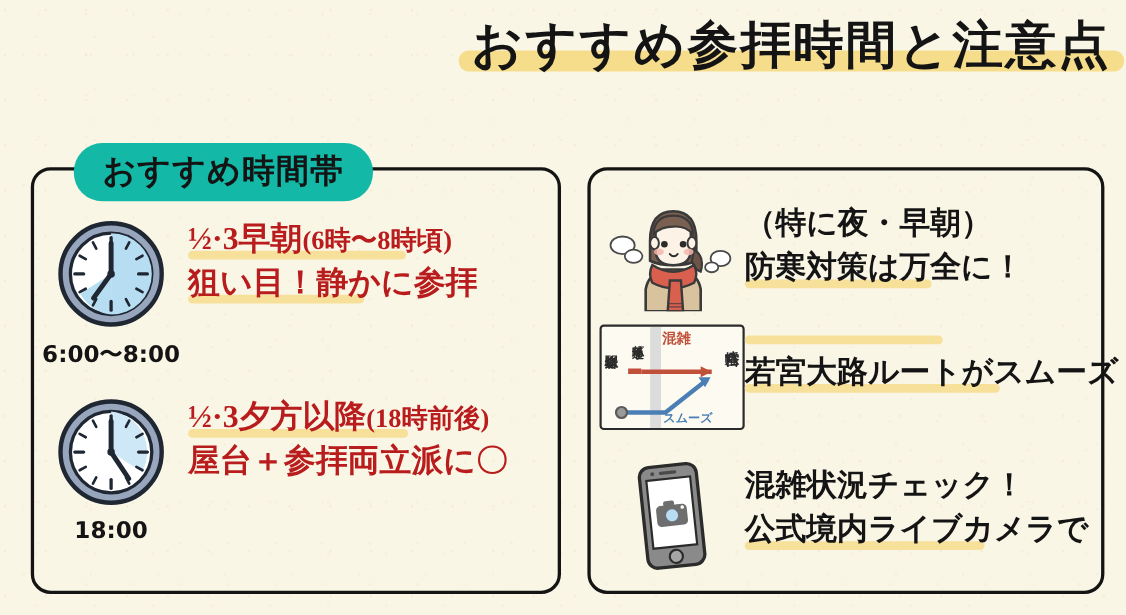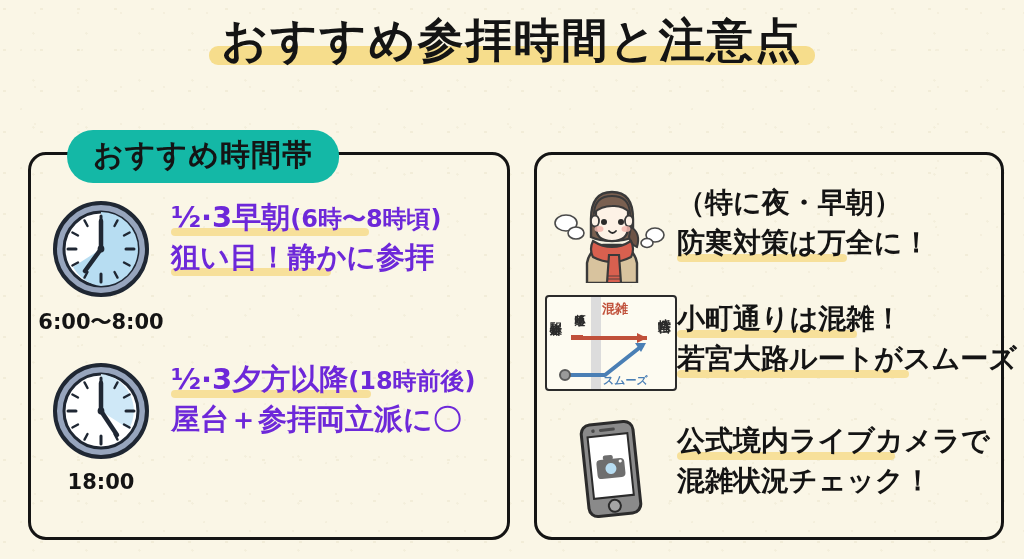--- a/index.html
+++ b/index.html
@@ -18,21 +18,21 @@
       radial-gradient(circle at 63% 71%, rgba(214,204,170,.18) 0 1.1px, transparent 1.3px),
       radial-gradient(circle at 35% 85%, rgba(214,204,170,.18) 0 1px, transparent 1.2px),
       radial-gradient(circle at 82% 35%, rgba(214,204,170,.16) 0 1px, transparent 1.2px);
     background-size:37px 41px, 53px 47px, 61px 59px, 43px 37px;
     pointer-events:none;
   }
 
   
   .title-wrap{
     position:absolute;left:0;right:0;top:14px;
-    text-align:center;
+    text-align:right;
   }
   .title{
     display:inline-block;position:relative;
     font-size:46px;font-weight:700;letter-spacing:2px;
     line-height:1.15;
     color:#141414;
     padding:0 14px;
   }
   .title .title-hl{
     position:absolute;left:2px;right:2px;bottom:2px;height:19px;
@@ -77,21 +77,21 @@
     padding-top:4px;
   }
   .clock-caption{
     margin-top:5px;font-size:21px;font-weight:600;letter-spacing:0px;color:#141414;
   }
 
   .time-text{padding-top:6px;flex:1;}
   .tline{
     position:relative;display:inline-block;
     font-size:29px;font-weight:700;letter-spacing:0px;
-    line-height:1.38;white-space:nowrap;color:#6d28d9;
+    line-height:1.38;white-space:nowrap;color:#b91c1c;font-family:Liberation Serif, serif;
   }
   .tline .hl{
     position:absolute;left:0;bottom:1px;height:8px;border-radius:4px;
     background:#f7e09a;z-index:0;
   }
   .tline .tx{position:relative;z-index:1;}
   .tline .small{font-size:24px;}
 
   
   .note-row{
@@ -296,21 +296,20 @@
         <span class="map-label vlabel" style="left:3px;top:16px;font-size:12px;">鎌倉駅</span>
         <span class="map-label vlabel" style="left:27px;top:9px;font-size:11px;">小町通り</span>
         <span class="map-label" style="left:55px;top:5px;font-size:13px;color:#c0503a;">混雑</span>
         <span class="map-label vlabel" style="right:4px;top:12px;font-size:13px;">八幡宮</span>
         <span class="map-label" style="left:56px;bottom:3px;font-size:11px;color:#4a7fb5;">スムーズ</span>
       </div>
     </div>
     <div class="note-text">
       <div><span class="nline">
         <span class="hl" style="width:180px"></span>
-        <span class="tx">小町通りは混雑！</span>
       </span></div>
       <div><span class="nline">
         <span class="hl" style="width:232px"></span>
         <span class="tx">若宮大路ルートがスムーズ</span>
       </span></div>
     </div>
   </div>
 
   <div class="note-row" id="note-row-2">
     <div class="note-icon">
@@ -324,22 +323,22 @@
 
           <rect x="36" y="42" width="28" height="19" rx="4" fill="#6e6e6e"></rect>
           <rect x="43" y="38" width="10" height="5" rx="2" fill="#6e6e6e"></rect>
           <circle cx="50" cy="51.5" r="6.5" fill="#b7ddf2" stroke="#6e6e6e" stroke-width="2"></circle>
           <circle cx="60" cy="45" r="1.6" fill="#ffffff"></circle>
         </g>
       </svg>
     </div>
     <div class="note-text">
       <div><span class="nline">
+        <span class="hl" style="width:0px"></span>
+        <span class="tx">混雑状況チェック！</span>
+      </span></div>
+      <div><span class="nline">
         <span class="hl" style="width:218px"></span>
         <span class="tx">公式境内ライブカメラで</span>
       </span></div>
-      <div><span class="nline">
-        <span class="hl" style="width:0px"></span>
-        <span class="tx">混雑状況チェック！</span>
-      </span></div>
     </div>
   </div>
 </div>
 
 </body></html>

